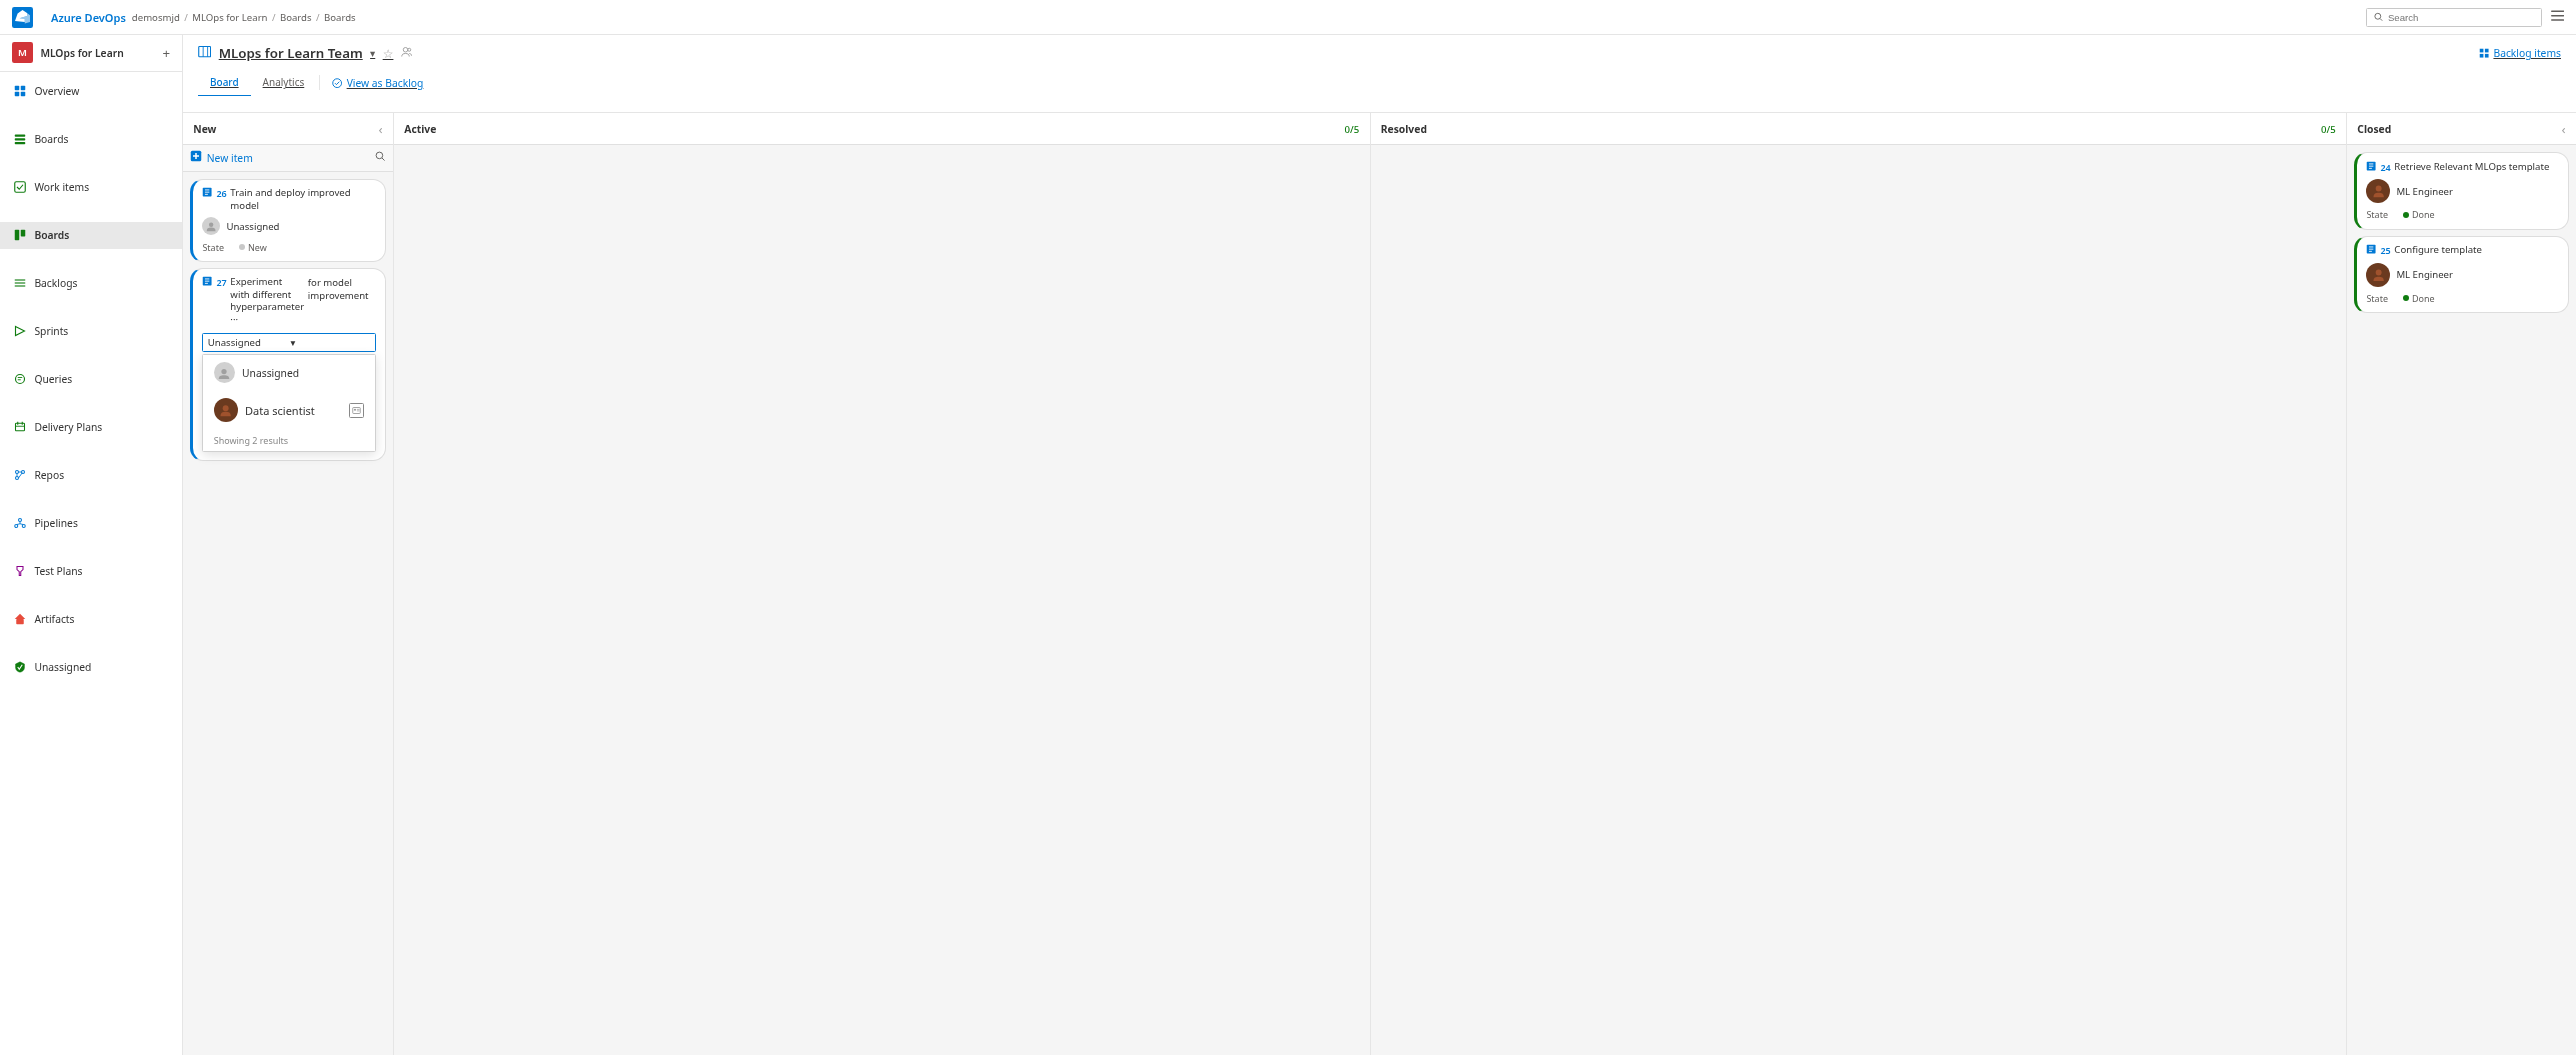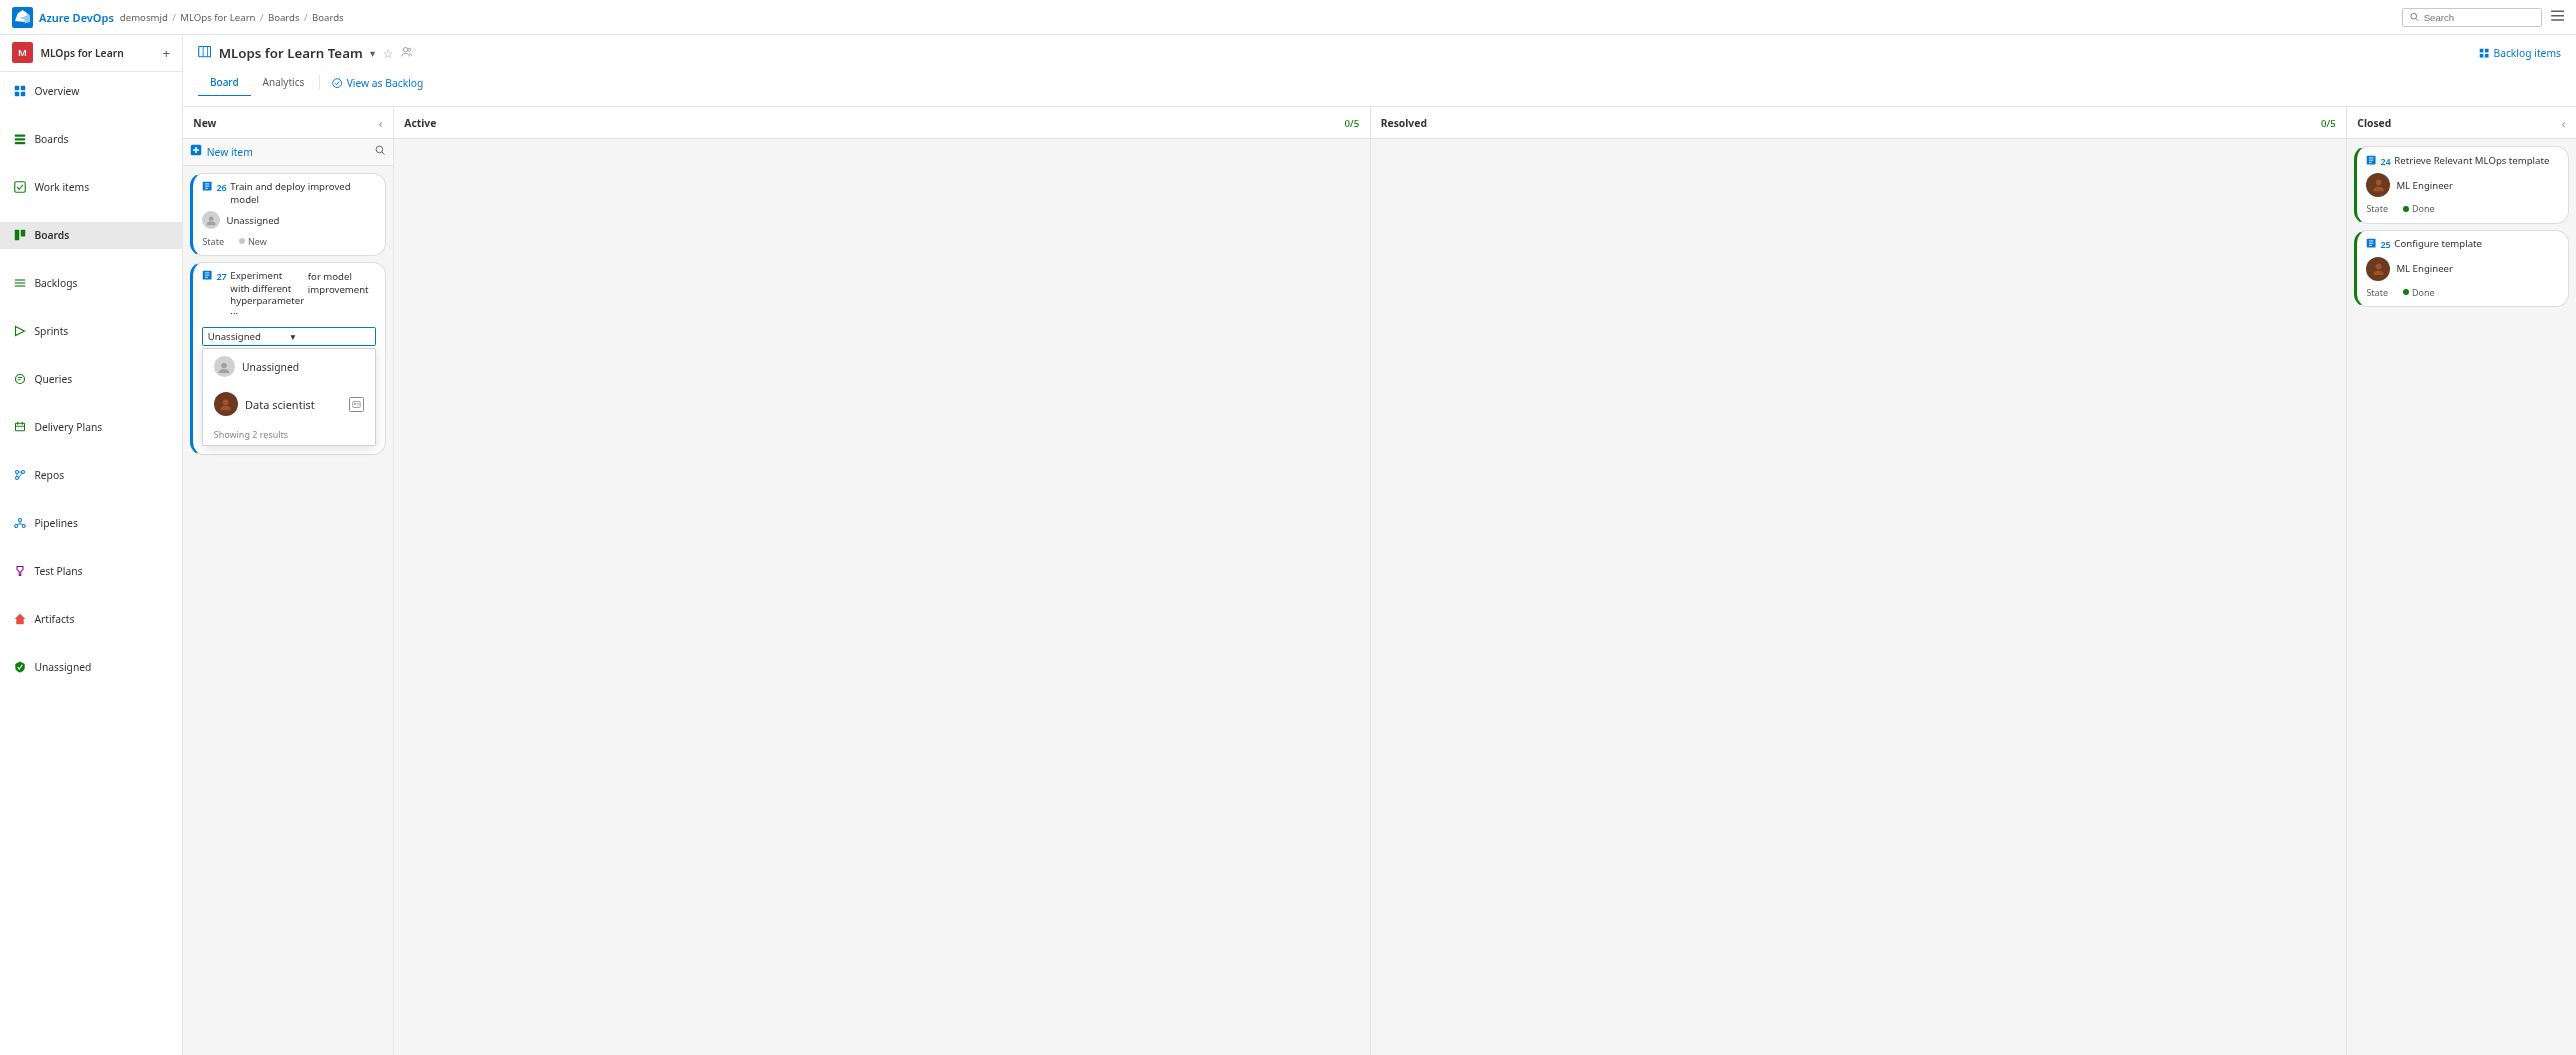--- a/index.html
+++ b/index.html
@@ -1,47 +1,47 @@
 <!DOCTYPE html>
 <html style="font-size:12px"><head>
   <meta charset="utf-8">
   <style>
     * { box-sizing: border-box; margin: 0; padding: 0; }
     body { font-family: 'Segoe UI', system-ui, sans-serif; font-size: 10.3px; color: #333; background: #fff; display: flex; flex-direction: column; height: 100vh; overflow: hidden; }
 
     
     .topbar { display: flex; align-items: center; height: 35px; background: #fff; border-bottom: 0.7px solid #e5e5e5; padding: 0 12px; gap: 6px; flex-shrink: 0; }
-    .topbar-logo { display: flex; align-items: center; gap: 6px; color: #0078d4; font-weight: 600; font-size: 11px; }
+    .topbar-logo { display: flex; align-items: center; gap: 18px; color: #0078d4; font-weight: 600; font-size: 11px; }
     .topbar-logo-icon { width: 21px; height: 21px; background: #0078d4; border-radius: 2.2px; display: flex; align-items: center; justify-content: center; }
     .topbar-logo-icon svg { width: 15px; height: 15px; fill: white; }
     .breadcrumb { display: flex; align-items: center; gap: 4.4px; color: #605e5c; font-size: 9.6px; }
     .breadcrumb span { color: #605e5c; }
     .breadcrumb .sep { color: #a19f9d; }
     .topbar-right { margin-left: auto; display: flex; align-items: center; gap: 9px; }
-    .search-box { display: flex; align-items: center; border: 0.7px solid #c8c8c8; border-radius: 1.5px; padding: 3px 7.4px; gap: 4.4px; width: 140px; background: #fff; }
+    .search-box { display: flex; align-items: center; border: 0.7px solid #c8c8c8; border-radius: 1.5px; padding: 3px 7.4px; gap: 4.4px; width: 176px; background: #fff; }
     .search-box input { border: none; outline: none; font-size: 9.6px; width: 100%; color: #605e5c; }
     .hamburger-icon { cursor: pointer; color: #605e5c; }
 
     
     .layout { display: flex; flex: 1; overflow: hidden; }
 
     
     .sidebar { width: 183px; background: #fff; border-right: 0.7px solid #e5e5e5; display: flex; flex-direction: column; overflow-y: auto; flex-shrink: 0; }
     .sidebar-header { display: flex; align-items: center; padding: 7.4px 12px; gap: 7.4px; border-bottom: 0.7px solid #e5e5e5; }
     .sidebar-org-avatar { width: 21px; height: 21px; background: #d13438; border-radius: 2.2px; display: flex; align-items: center; justify-content: center; color: white; font-weight: 600; font-size: 9.6px; flex-shrink: 0; }
     .sidebar-org-name { font-weight: 600; font-size: 10.3px; flex: 1; }
     .sidebar-add-btn { color: #605e5c; cursor: pointer; font-size: 13.3px; }
     .sidebar-nav { display: flex; flex-direction: column; padding: 6px 0; gap: 21px; }
     .sidebar-item { display: flex; align-items: center; gap: 7.4px; padding: 6px 12px; cursor: pointer; color: #333; font-size: 10.3px; }
     .sidebar-item.active { background: #e8e8e8; font-weight: 600; }
     .sidebar-icon { width: 15px; height: 15px; display: flex; align-items: center; justify-content: center; flex-shrink: 0; }
 
     
     .main { flex: 1; display: flex; flex-direction: column; overflow: hidden; background: #f5f5f5; }
-    .main-header { background: #fff; padding: 9px 15px 10px 15px; border-bottom: 0.7px solid #e5e5e5; flex-shrink: 0; }
+    .main-header { background: #fff; padding: 9px 15px 16px 15px; border-bottom: 0.7px solid #e5e5e5; flex-shrink: 0; text-decoration: underline; }
     .main-title-row { display: flex; align-items: center; gap: 7.4px; margin-bottom: 7.4px; }
     .main-title-icon { color: #0078d4; }
     .main-title { font-size: 13.3px; font-weight: 600; }
     .main-title-chevron { color: #605e5c; cursor: pointer; }
     .main-title-star { color: #a19f9d; cursor: pointer; font-size: 12px; }
     .main-title-team { color: #a19f9d; cursor: pointer; font-size: 12px; }
     .main-tabs { display: flex; align-items: center; gap: 0; }
     .main-tab { padding: 6px 12px; cursor: pointer; color: #605e5c; font-size: 10px; border-bottom: 1.5px solid transparent; }
     .main-tab.active { color: #0078d4; border-bottom: 1.5px solid #0078d4; font-weight: 500; }
     .main-tab-sep { width: 0.7px; height: 15px; background: #e5e5e5; margin: 0 3px; }

